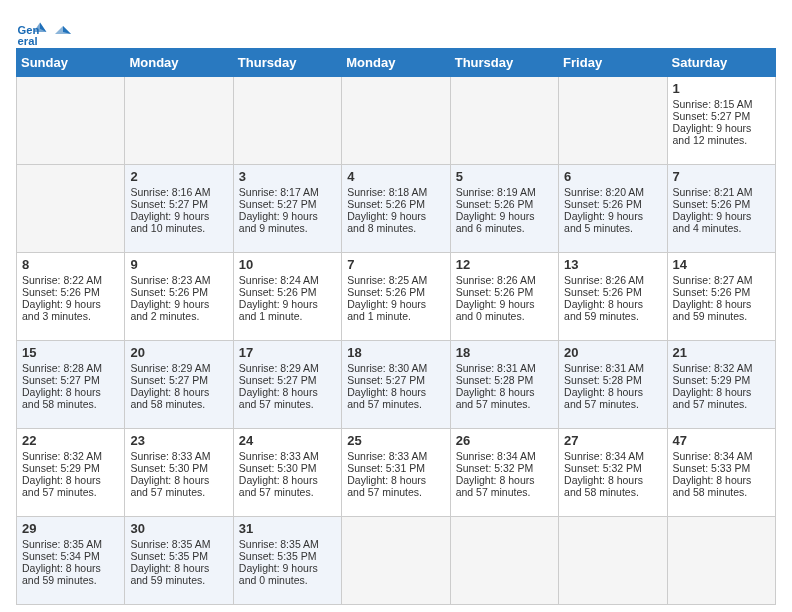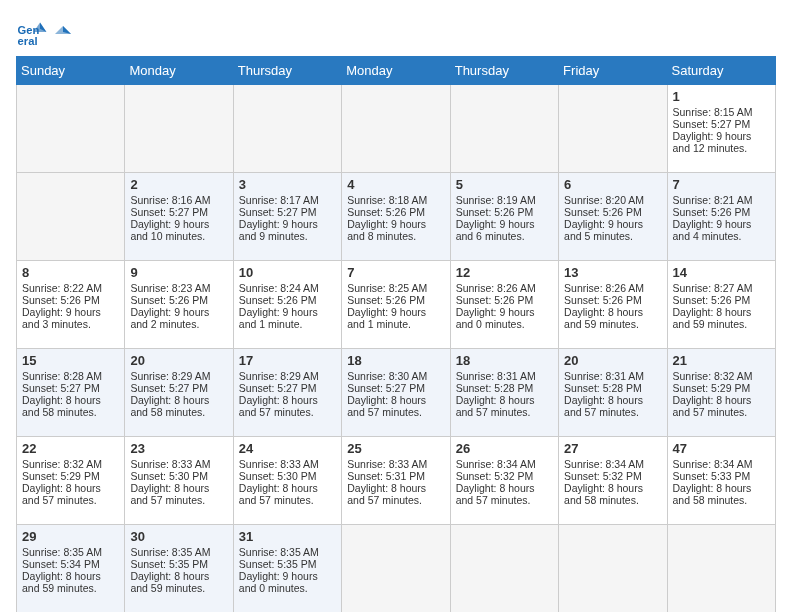--- a/index.html
+++ b/index.html
@@ -7,21 +7,20 @@
       font-family: Arial, sans-serif;
       background: #fff;
       width: 792px;
       min-height: 612px;
       padding: 16px;
     }
     .header {
       display: flex;
       justify-content: space-between;
       align-items: flex-start;
-      margin-bottom: 8px;
     }
     .logo {
       display: flex;
       align-items: center;
     }
     .logo-icon {
       width: 32px;
       height: 32px;
       margin-right: 4px;
     }
@@ -42,21 +41,21 @@
       border-collapse: collapse;
       table-layout: fixed;
     }
     thead tr {
       background-color: #2979c0;
       color: #fff;
     }
     thead th {
       padding: 6px 4px;
       font-size: 13px;
-      font-weight: normal;
+      font-weight: bold;
       text-align: left;
       border: 1px solid #2979c0;
     }
     tbody tr {
       vertical-align: top;
     }
     tbody td {
       border: 1px solid #ccc;
       padding: 4px 5px;
       font-size: 10.5px;

